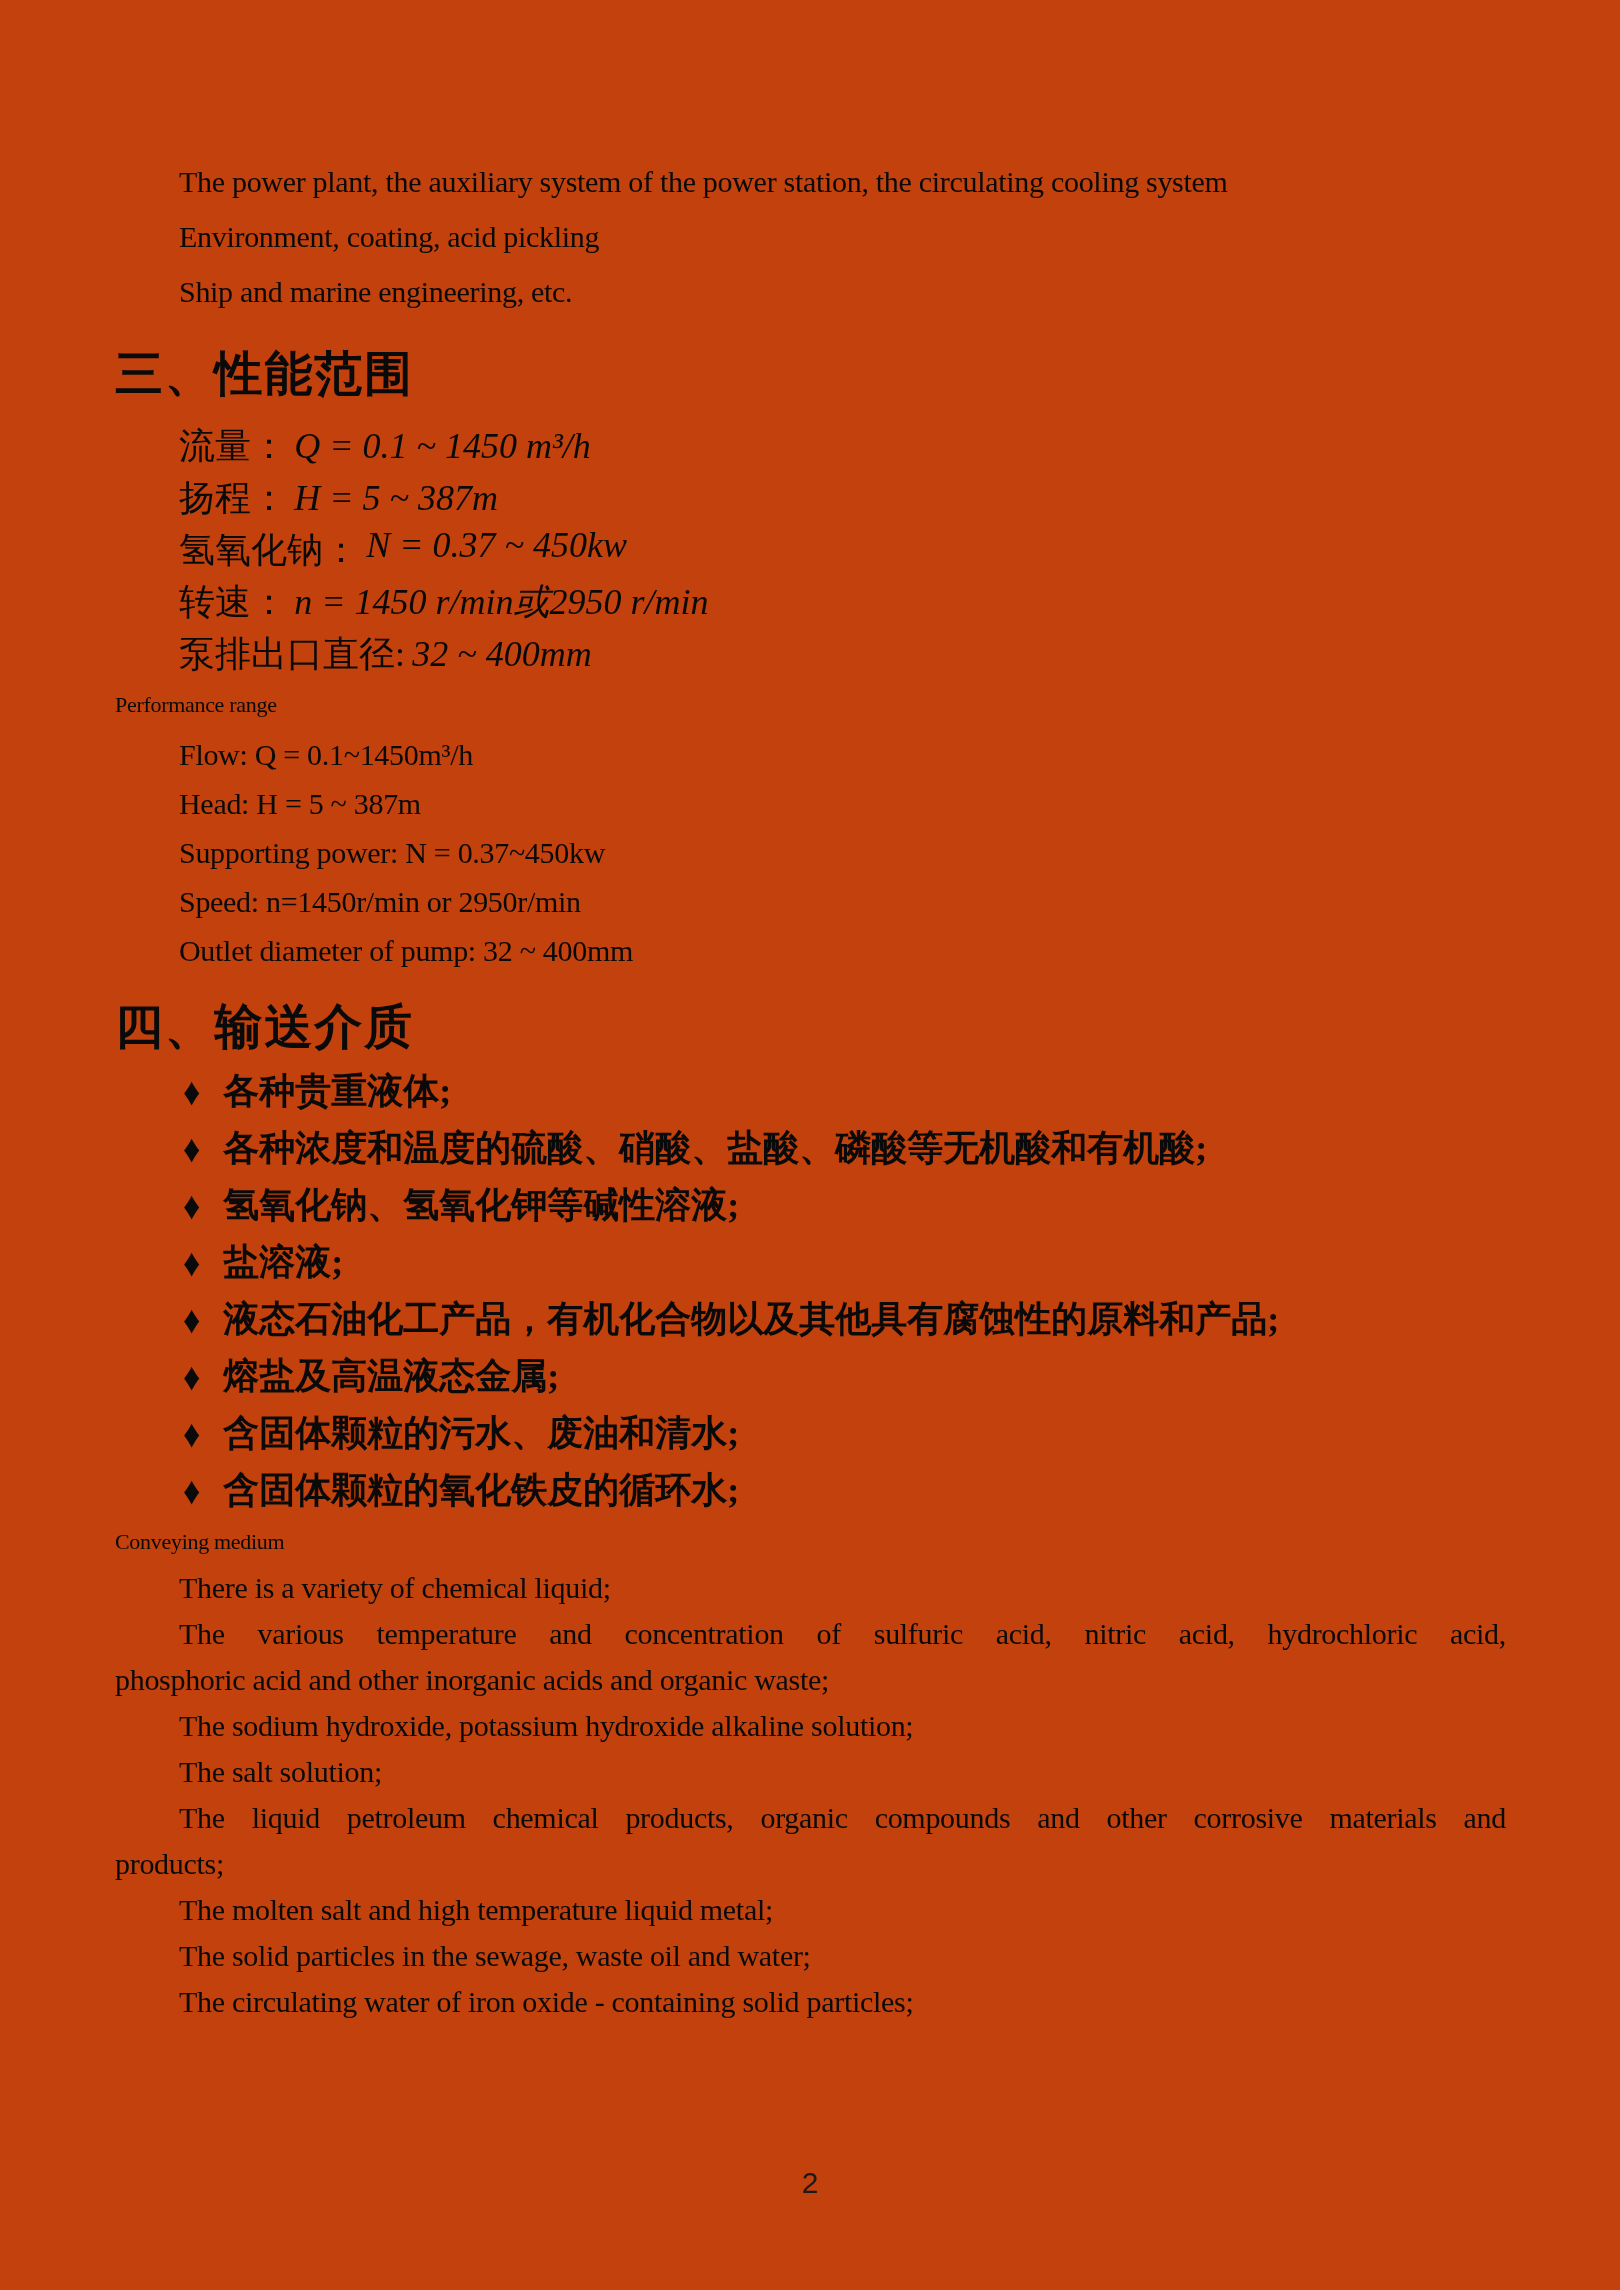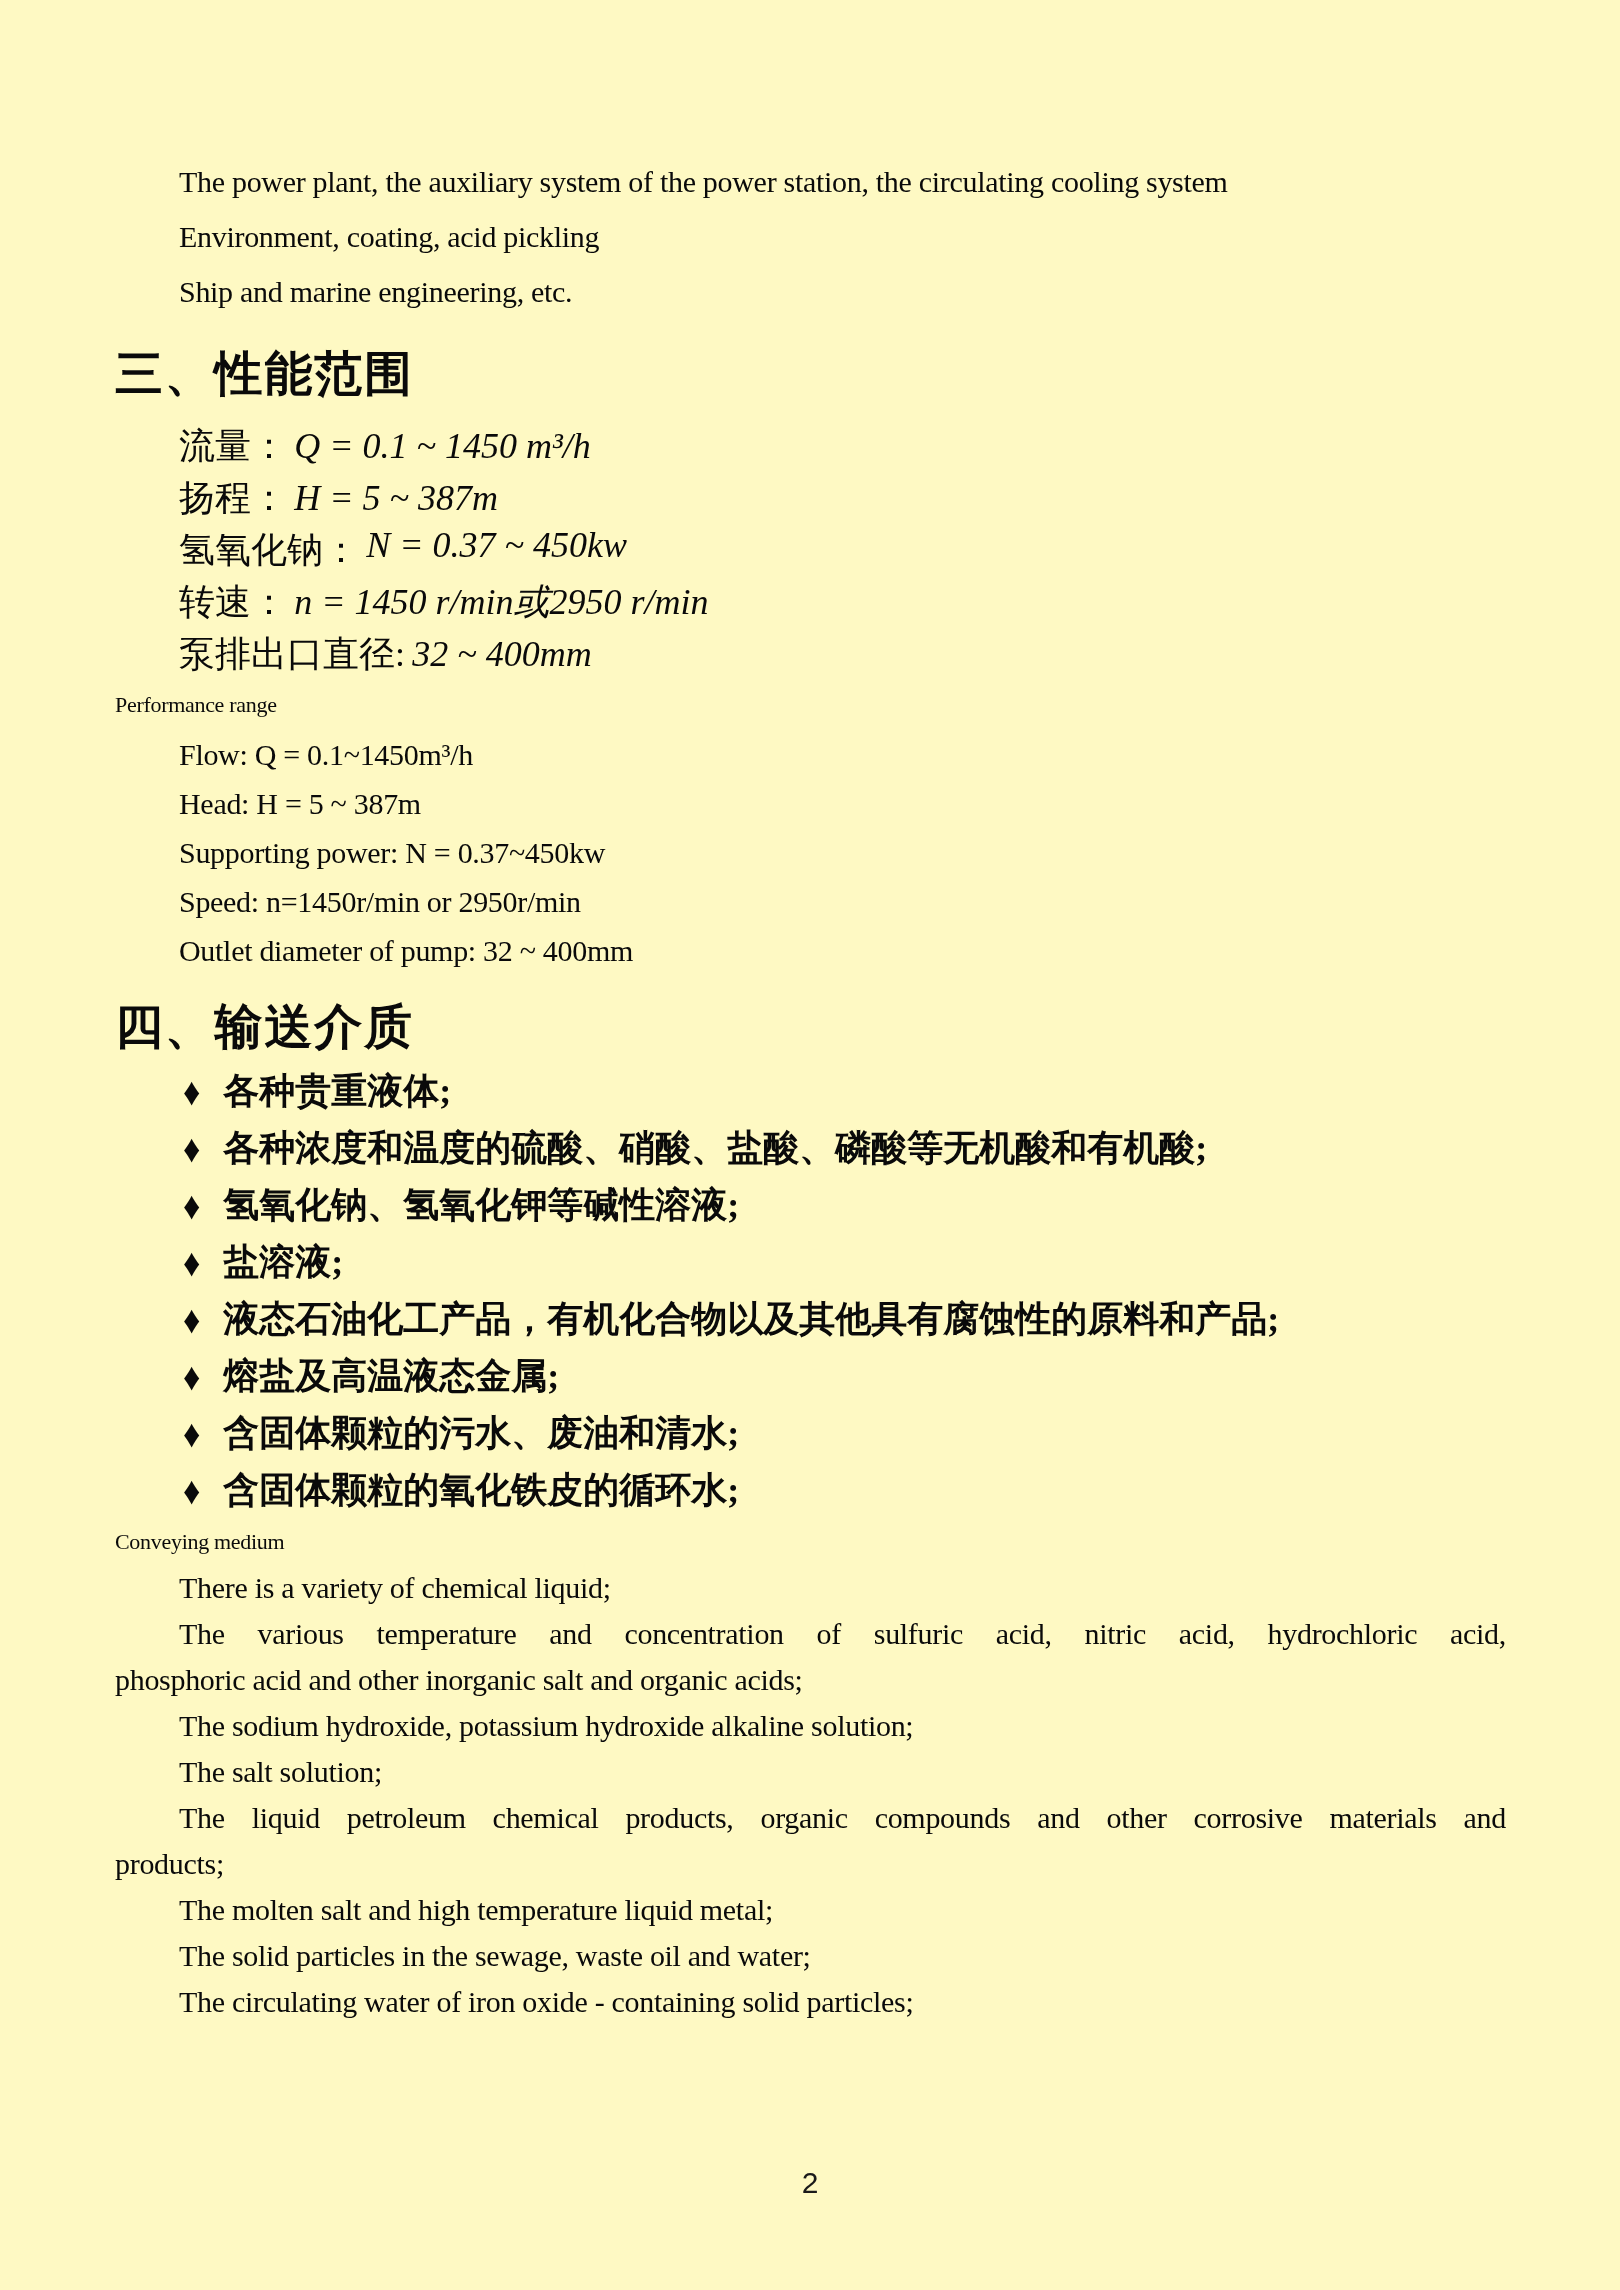--- a/index.html
+++ b/index.html
@@ -4,21 +4,21 @@
 <style>
   * { margin: 0; padding: 0; box-sizing: border-box; }
   html, body { width: 1620px; height: 2291px; }
   body {
     background: #ffffff;
     color: #0a0a0a;
     font-family: "Liberation Serif", "DejaVu Serif", serif;
     position: relative;
     overflow: hidden;
   }
-  .page { position: absolute; inset: 0; background: #fef9c3; }
+  .page { position: absolute; inset: 0; background: #c2410c; }
   .content { position: absolute; left: 115px; top: 0; width: 1391px; }
 
   
   .intro { margin-top: 154px; }
   .intro p {
     font-size: 30px;
     line-height: 55px;
     text-indent: 64px;
     letter-spacing: -0.3px;
     white-space: nowrap;
@@ -181,21 +181,21 @@
       <li>
         <span class="diamond">♦</span><span class="bullet-text">含固体颗粒的氧化铁皮的循环水;</span>
       </li>
     </ul>
 
     <p class="title-en medium-title">Conveying medium</p>
 
     <div class="medium-lines">
       <p class="indent nowrap">There is a variety of chemical liquid;</p>
       <p class="indent justify">The various temperature and concentration of sulfuric acid, nitric acid, hydrochloric acid,</p>
-      <p class="nowrap">phosphoric acid and other inorganic salt and organic acids;</p>
+      <p class="nowrap">phosphoric acid and other inorganic acids and organic waste;</p>
       <p class="indent nowrap">The sodium hydroxide, potassium hydroxide alkaline solution;</p>
       <p class="indent nowrap">The salt solution;</p>
       <p class="indent justify">The liquid petroleum chemical products, organic compounds and other corrosive materials and</p>
       <p class="nowrap">products;</p>
       <p class="indent nowrap">The molten salt and high temperature liquid metal;</p>
       <p class="indent nowrap">The solid particles in the sewage, waste oil and water;</p>
       <p class="indent nowrap">The circulating water of iron oxide - containing solid particles;</p>
     </div>
 
   </section>

